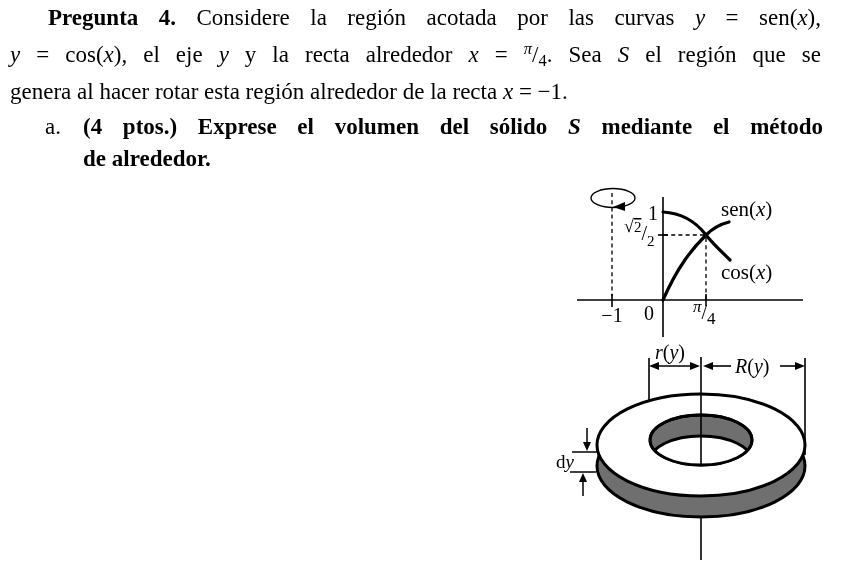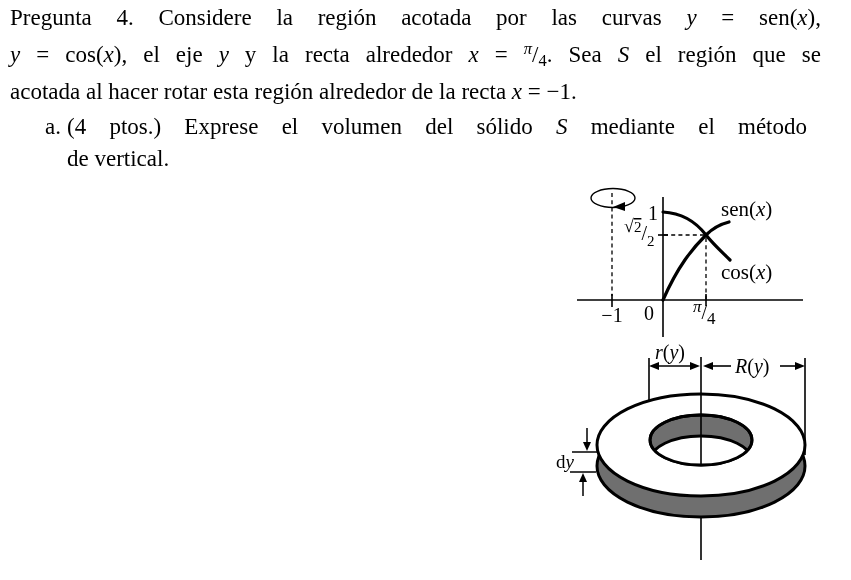--- a/index.html
+++ b/index.html
@@ -1,46 +1,46 @@
 <!DOCTYPE html>
 <html><head>
 <meta charset="utf-8">
 <style>
   html,body{margin:0;padding:0;background:#fff;}
   .page{position:relative;width:851px;height:580px;background:#fff;overflow:hidden;
         font-family:"Liberation Serif","DejaVu Serif",serif;color:#000;}
   .para{position:absolute;left:10px;top:2px;width:811px;font-size:23px;line-height:31px;}
   .itemblock{position:absolute;left:45px;top:111px;width:766px;font-size:23px;line-height:31.5px;}
   .item-label{position:absolute;left:0;top:0;}
-  .item-body{margin-left:22px;width:740px;}
+  .item-body{margin-left:38px;width:740px;font-weight:bold;}
   .jl{text-align:justify;text-align-last:justify;}
-  .b{font-weight:normal;}
+  .b{font-weight:bold;margin-left:38px;}
   .i{font-style:italic;}
   .sup{font-size:72%;vertical-align:0.5em;}
   .sub{font-size:72%;vertical-align:-0.25em;}
   .ol{text-decoration:overline;}
   svg.fig{position:absolute;left:0;top:0;}
   svg text{font-family:"Liberation Serif","DejaVu Serif",serif;fill:#000;}
 </style>
 </head>
 <body>
 
 <div class="page">
 
   <div class="para">
     <div class="line jl"><span class="b">Pregunta 4.</span><span> Considere la región acotada por las curvas </span><span class="i">y</span><span> = sen(</span><span class="i">x</span><span>),</span></div>
     <div class="line jl"><span class="i">y</span><span> = cos(</span><span class="i">x</span><span>), el eje </span><span class="i">y</span><span> y la recta alrededor </span><span class="i">x</span><span> = </span><span class="i sup">π</span><span>/</span><span class="sub">4</span><span>. Sea </span><span class="i">S</span><span> el región que se</span></div>
-    <div class="line"><span>acotada al hacer rotar esta región alrededor de la recta </span><span class="i">x</span><span> = −1.</span></div>
+    <div class="line"><span>genera al hacer rotar esta región alrededor de la recta </span><span class="i">x</span><span> = −1.</span></div>
   </div>
 
   <div class="itemblock">
     <span class="item-label">a.</span>
     <div class="item-body">
       <div class="line jl"><span>(4 ptos.) Exprese el volumen del sólido </span><span class="i">S</span><span> mediante el método</span></div>
-      <div class="line"><span>de vertical.</span></div>
+      <div class="line"><span>de alrededor.</span></div>
     </div>
   </div>
 
   <svg class="fig" width="851" height="580" viewBox="0 0 851 580">
     <defs>
       <clipPath id="holeClip">
           <ellipse cx="701" cy="440" rx="51" ry="25"></ellipse>
         </clipPath>
     </defs>
 

